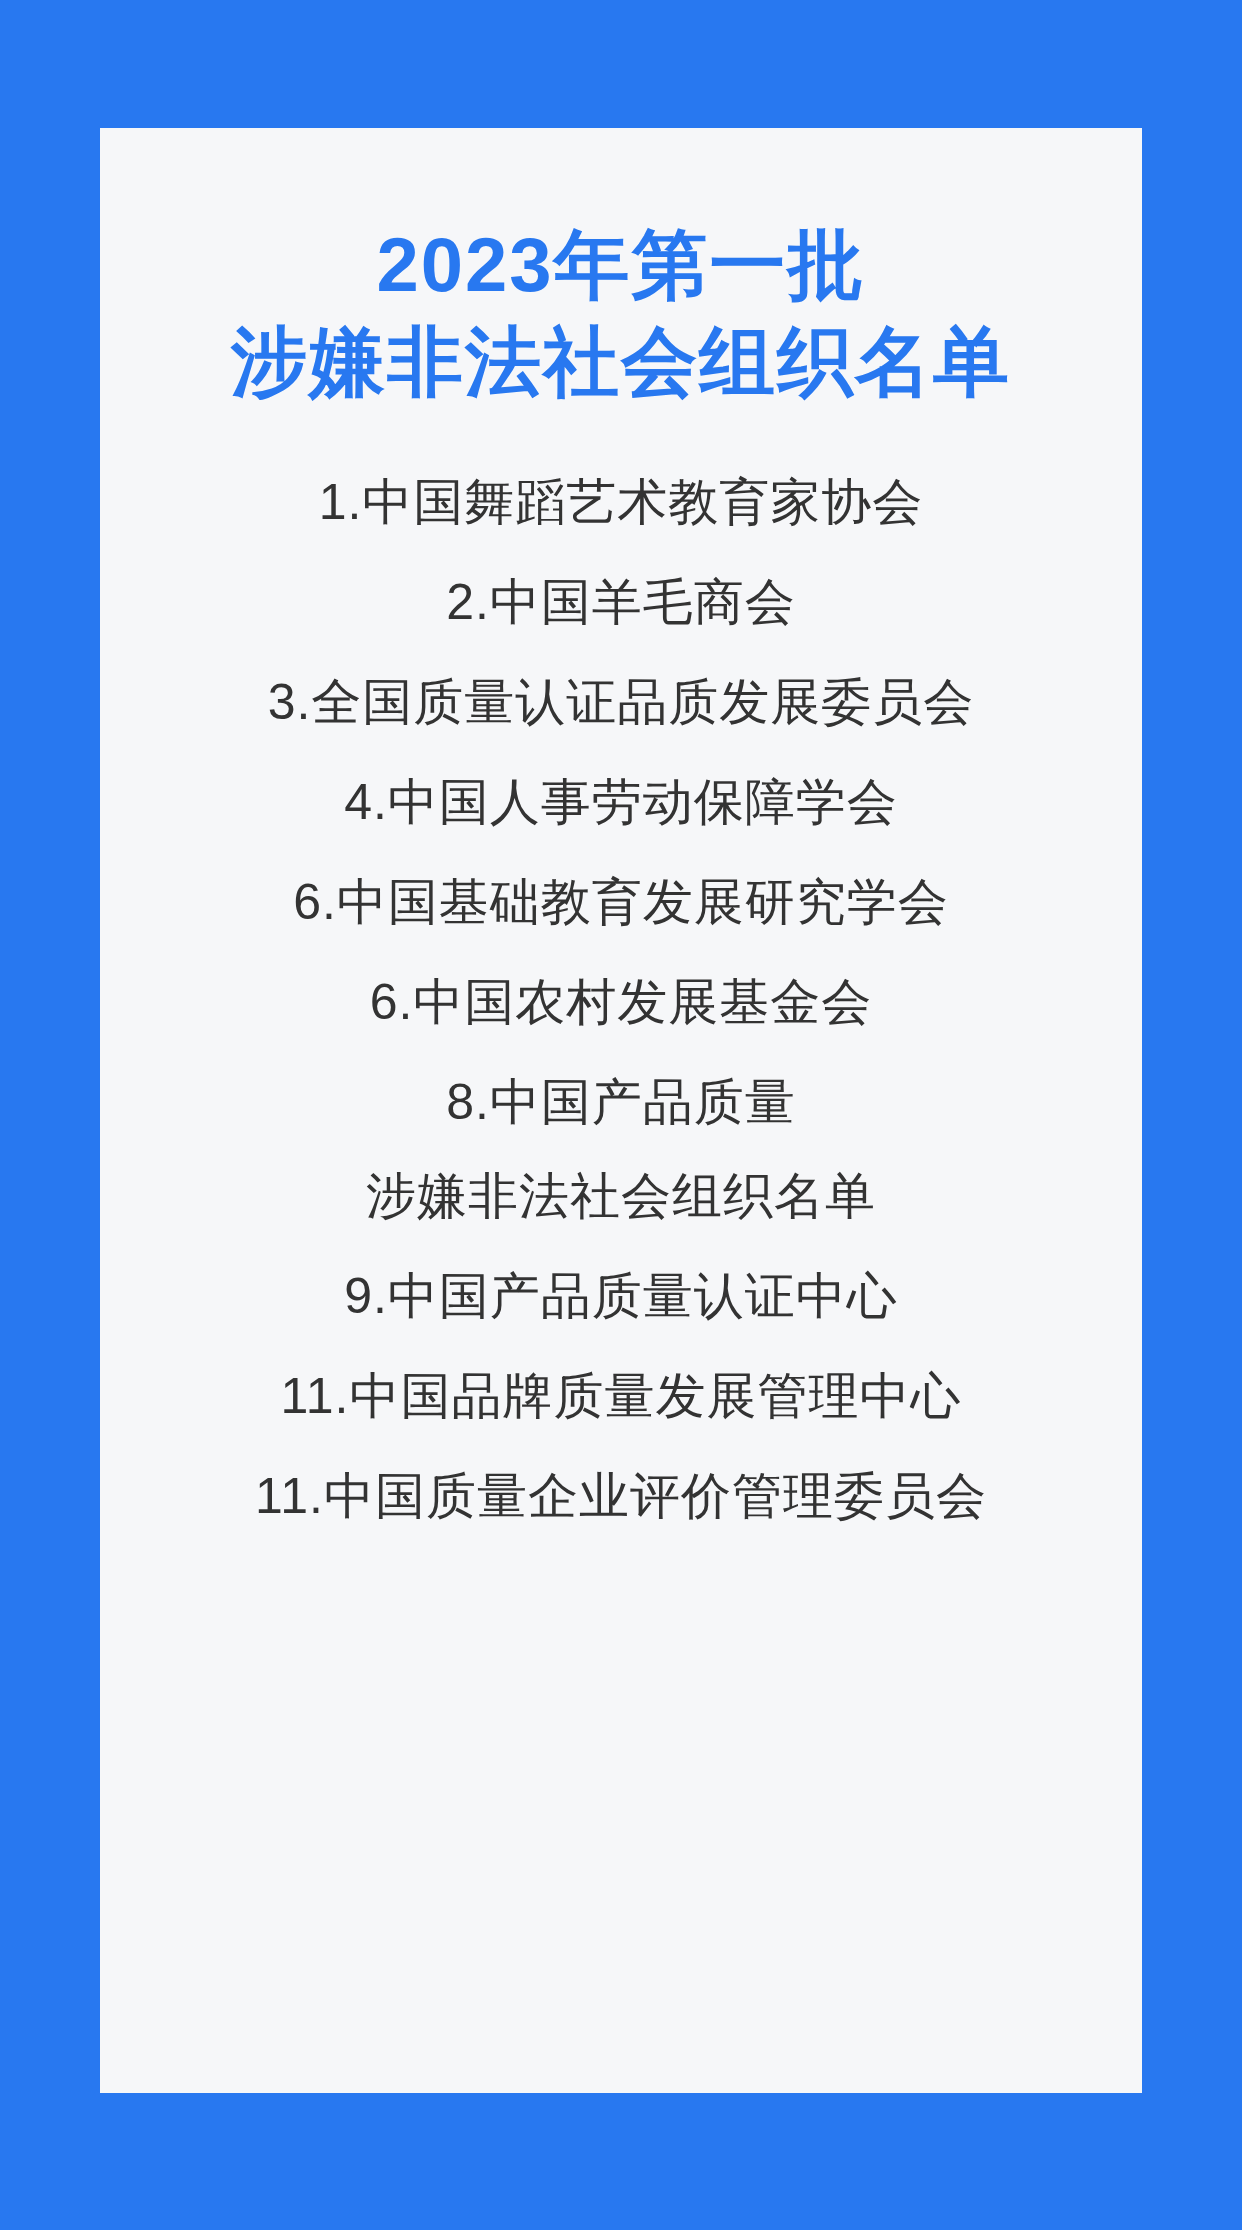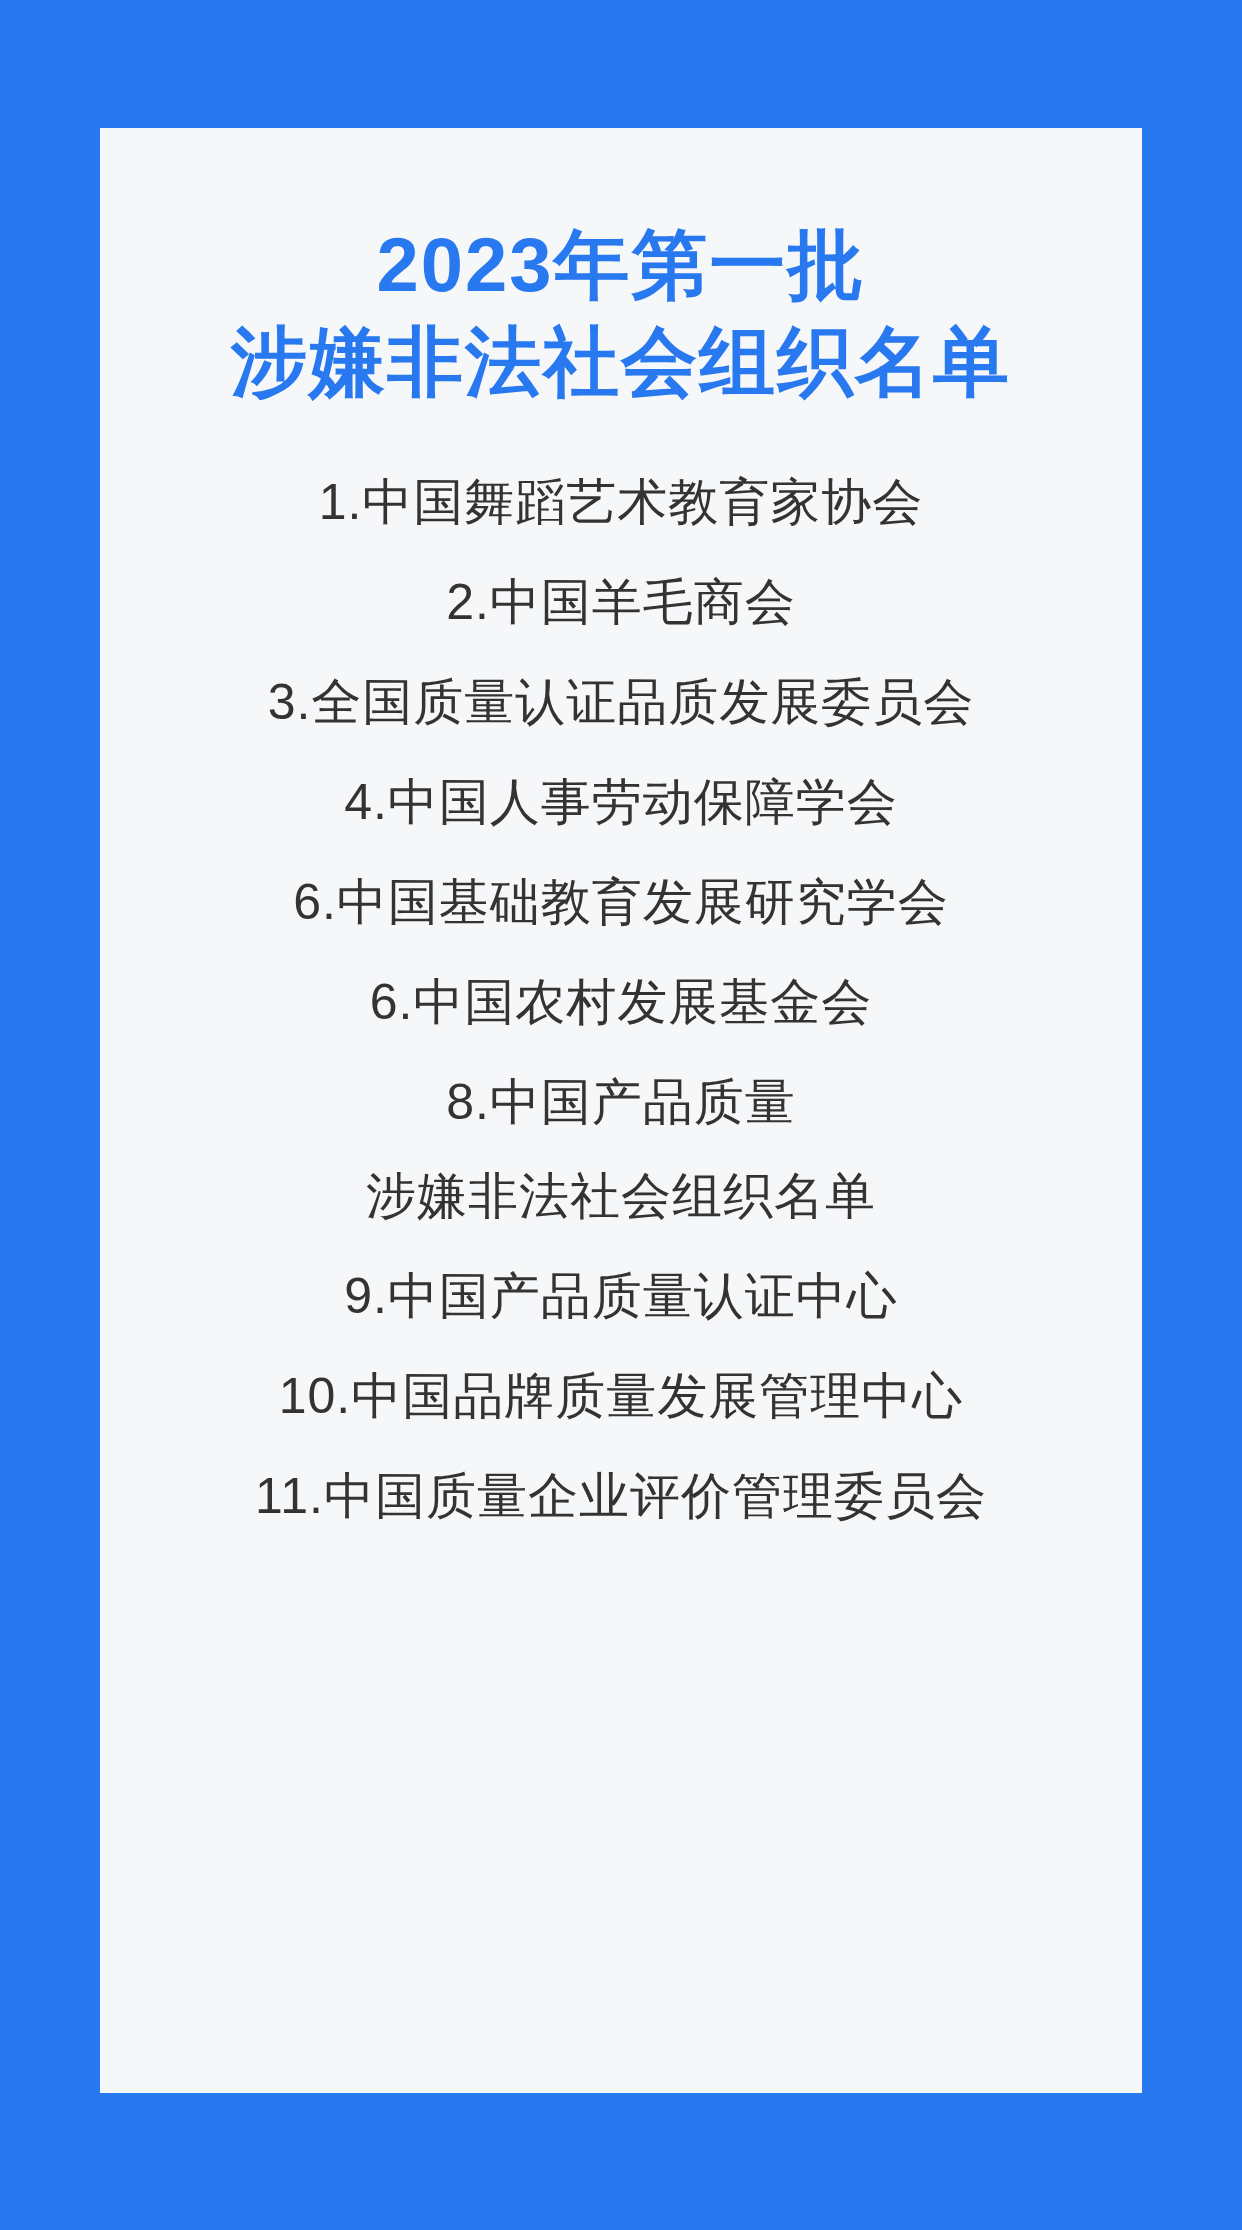--- a/index.html
+++ b/index.html
@@ -80,18 +80,18 @@
     <ul class="list">
       <li class="list-item">1.中国舞蹈艺术教育家协会</li>
       <li class="list-item">2.中国羊毛商会</li>
       <li class="list-item">3.全国质量认证品质发展委员会</li>
       <li class="list-item">4.中国人事劳动保障学会</li>
       <li class="list-item">6.中国基础教育发展研究学会</li>
       <li class="list-item">6.中国农村发展基金会</li>
       <li class="list-item">8.中国产品质量</li>
       <li class="list-item sub">涉嫌非法社会组织名单</li>
       <li class="list-item">9.中国产品质量认证中心</li>
-      <li class="list-item">10.中国品牌质量发展管理中心</li>
+      <li class="list-item">11.中国品牌质量发展管理中心</li>
       <li class="list-item">11.中国质量企业评价管理委员会</li>
     </ul>
 
   </div>
 </div>
 
 </body></html>

